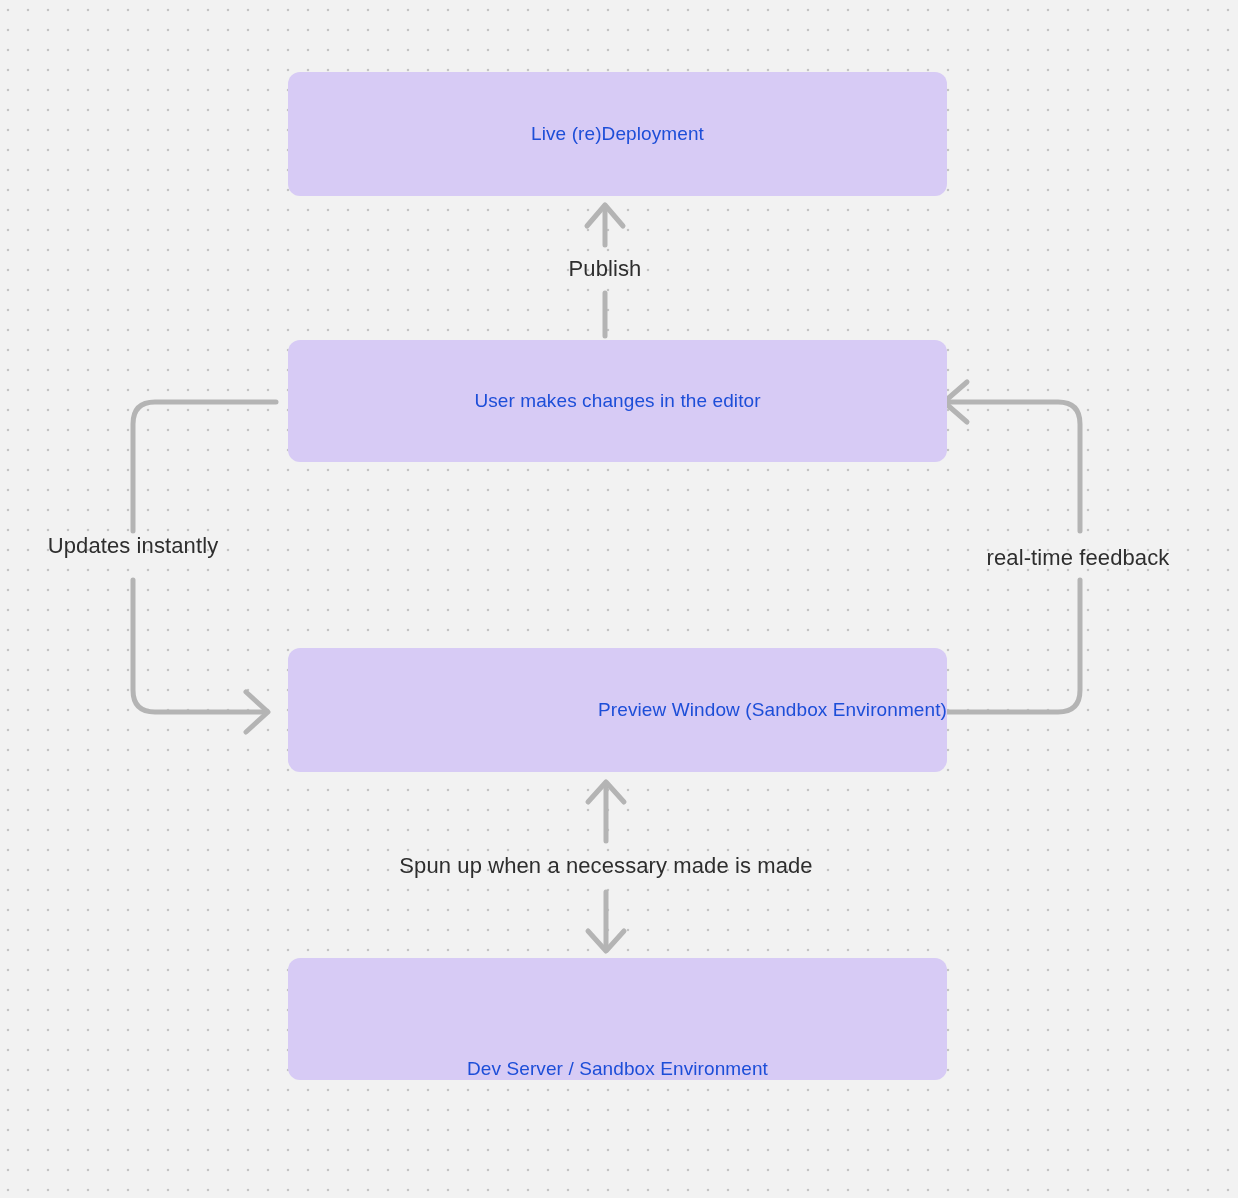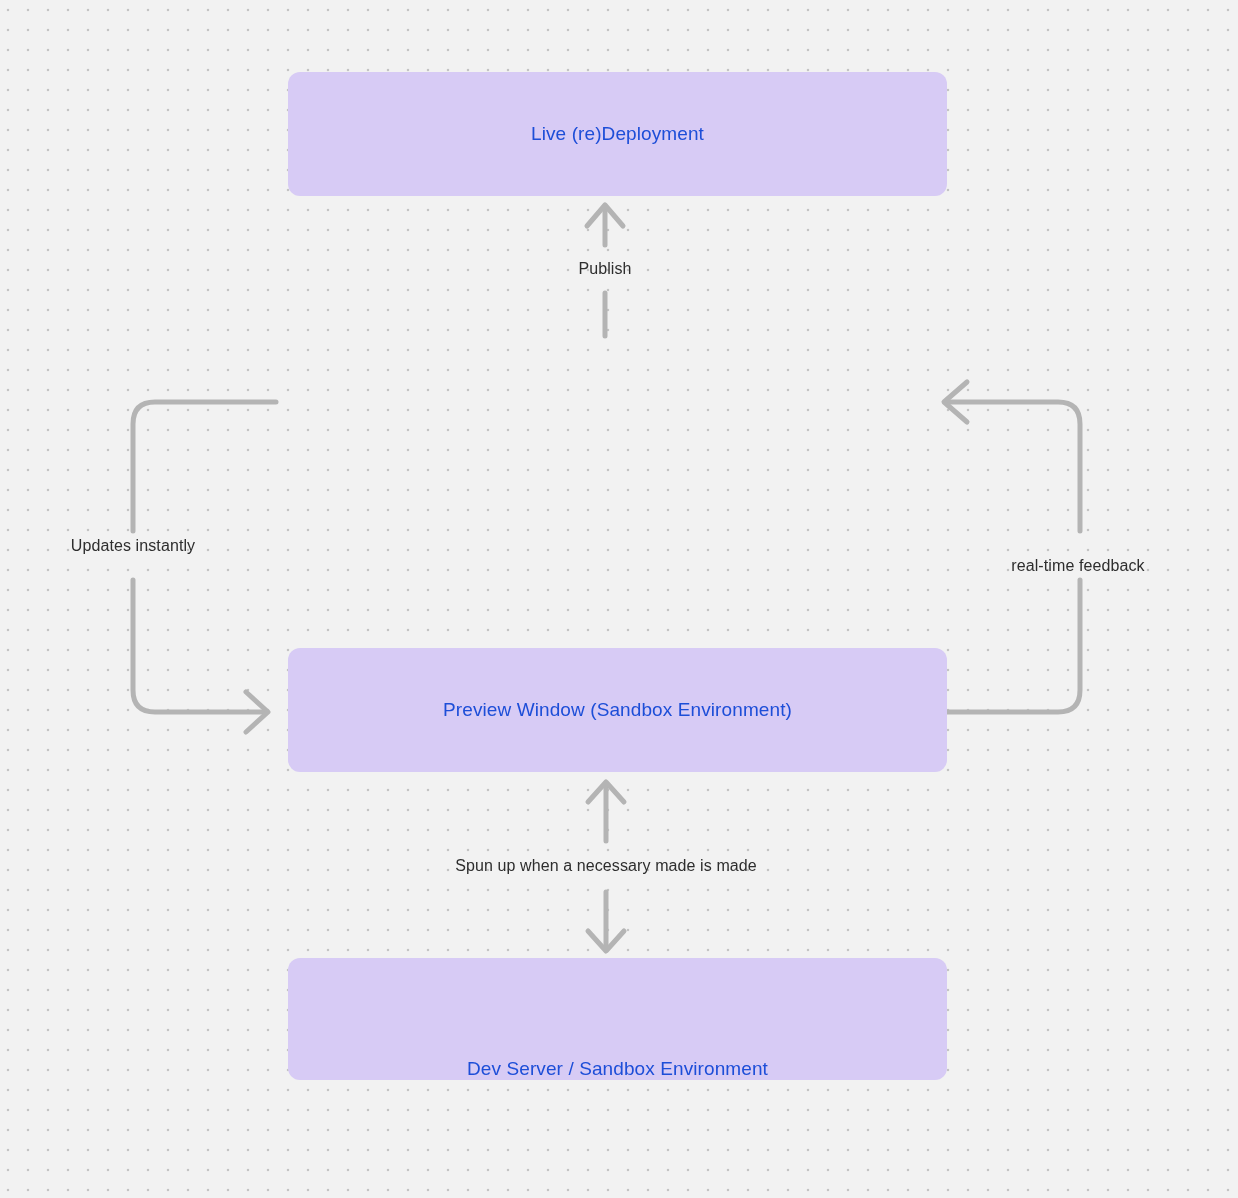--- a/index.html
+++ b/index.html
@@ -40,33 +40,33 @@
     display: flex;
     align-items: center;
     justify-content: center;
     color: #1d4ed8;
     font-size: 19px;
     letter-spacing: 0.1px;
     margin-left: 12px;
   }
   .node-1 { top: 72px;  height: 124px; }
   .node-2 { top: 340px; height: 122px; }
-  .node-3 { top: 648px; height: 124px; }
+  .node-3 { top: 648px; height: 124px; justify-content: flex-end; }
   .node-4 { top: 958px; height: 122px; align-items: flex-end; }
   .edge-label {
     position: absolute;
     transform: translate(-50%, -50%);
     white-space: nowrap;
     color: #2e2e2e;
-    font-size: 16px;
+    font-size: 22px;
     letter-spacing: 0.1px;
   }
   .label-publish  { left: 605px;  top: 269px; }
   .label-updates  { left: 133px;  top: 546px; }
-  .label-feedback { left: 1078px; top: 558px; margin-top: 8px; }
+  .label-feedback { left: 1078px; top: 558px; }
   .label-spunup   { left: 606px;  top: 866px; }
 </style>
 </head>
 <body>
 
 <div class="canvas">
 
   <svg class="arrows" viewBox="0 0 1238 1198">
 
     <g>
@@ -92,20 +92,23 @@
       <path d="M588 802 L606 782 L624 802"></path>
       <path d="M606 892 V948"></path>
       <path d="M588 931 L606 951 L624 931"></path>
     </g>
   </svg>
 
   <div class="node node-1">
     <span>Live (re)Deployment</span>
   </div>
 
+  <div class="node node-2">
+    <span>User makes changes in the editor</span>
+  </div>
 
   <div class="node node-3">
     <span>Preview Window (Sandbox Environment)</span>
   </div>
 
   <div class="node node-4">
     <span>Dev Server / Sandbox Environment</span>
   </div>
 
   <div class="edge-label label-publish">Publish</div>

